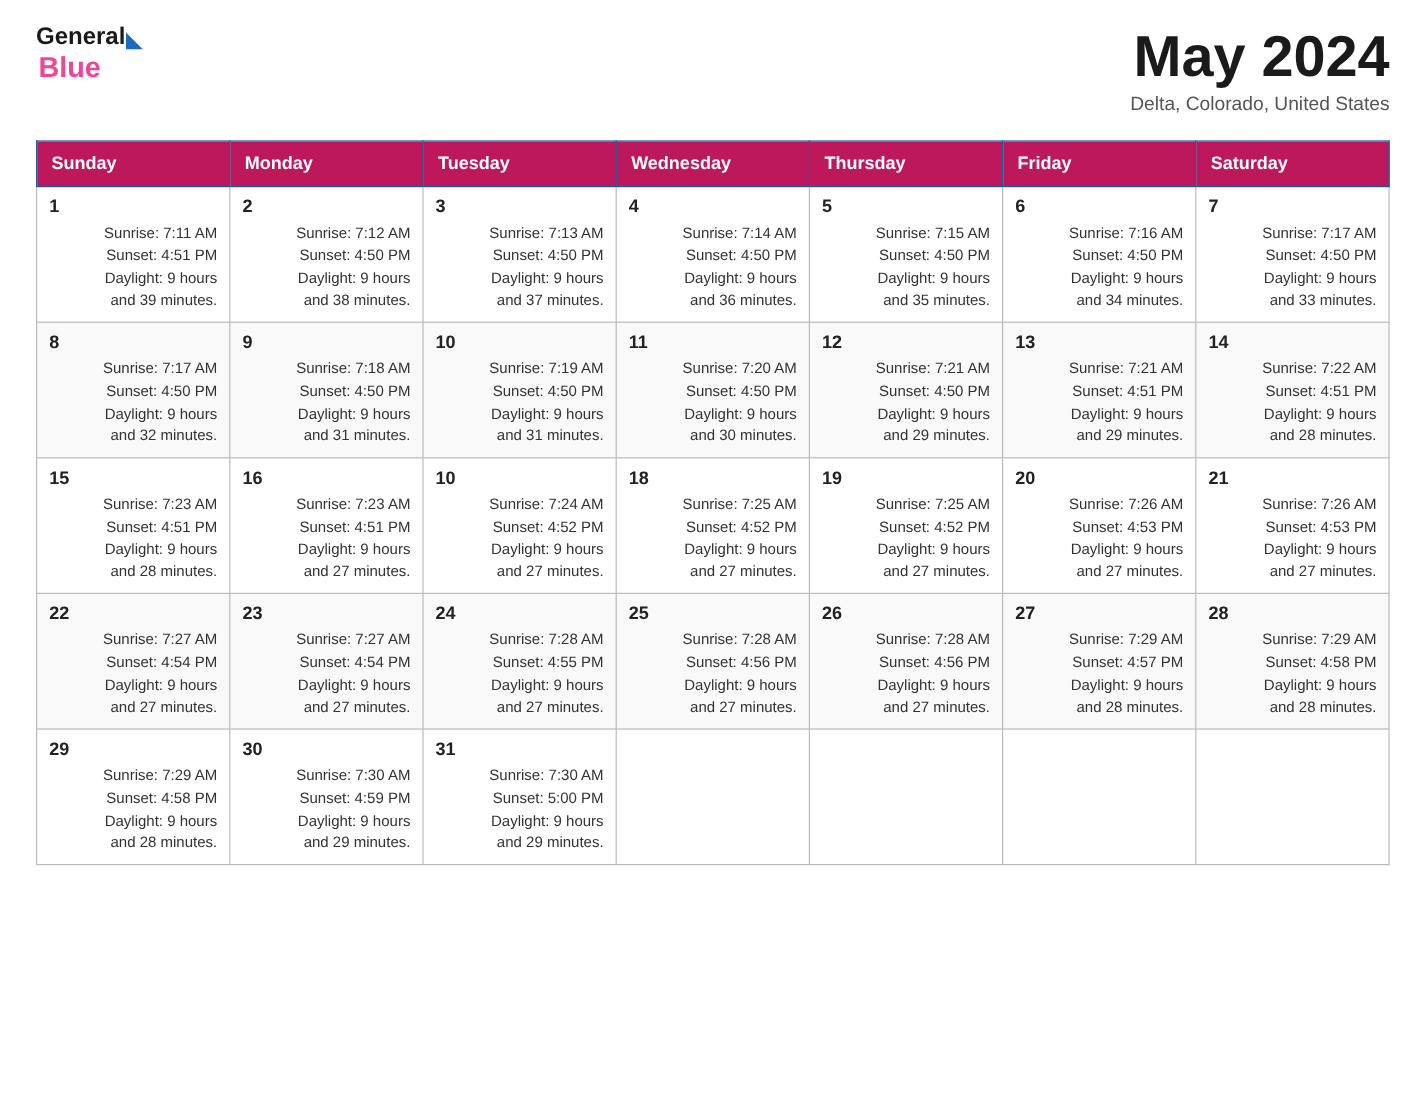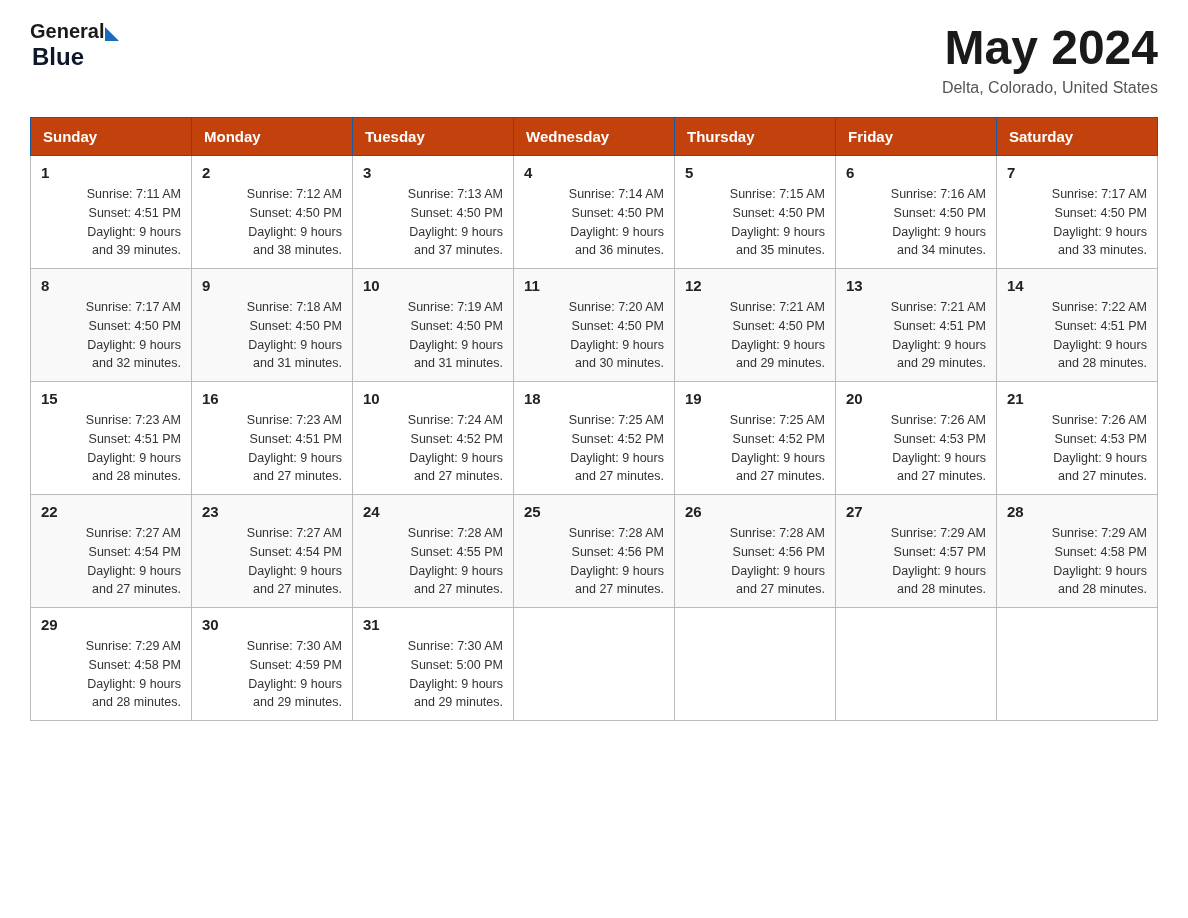--- a/index.html
+++ b/index.html
@@ -39,21 +39,21 @@
       font-weight: normal;
       color: #555;
       margin-top: 4px;
     }
     .calendar {
       width: 100%;
       border-collapse: collapse;
       border: 1px solid #999;
     }
     .calendar th {
-      background-color: #c2410c;
+      background-color: #be185d;
       color: #fff;
       font-size: 15px;
       font-weight: bold;
       padding: 10px 12px;
       text-align: left;
       border: 1px solid #1a5a9f;
     }
     .calendar td {
       vertical-align: top;
       padding: 8px 10px;
@@ -97,21 +97,21 @@
   </style>
 </head>
 <body>
 
 <div class="header">
   <div class="logo-wrapper">
     <div class="logo-line1">
       <span style="font-size:20px; font-weight:bold; color:#1a1a1a;">General</span>
       <span class="logo-triangle"></span>
     </div>
-    <div style="font-size:24px; font-weight:bold; color:#0f172a; margin-left:2px;">Blue</div>
+    <div style="font-size:24px; font-weight:bold; color:#ec4899; margin-left:2px;">Blue</div>
   </div>
   <div class="title-section">
     <h1>May 2024</h1>
     <h2>Delta, Colorado, United States</h2>
   </div>
 </div>
 
 <table class="calendar">
   <thead>
     <tr>

